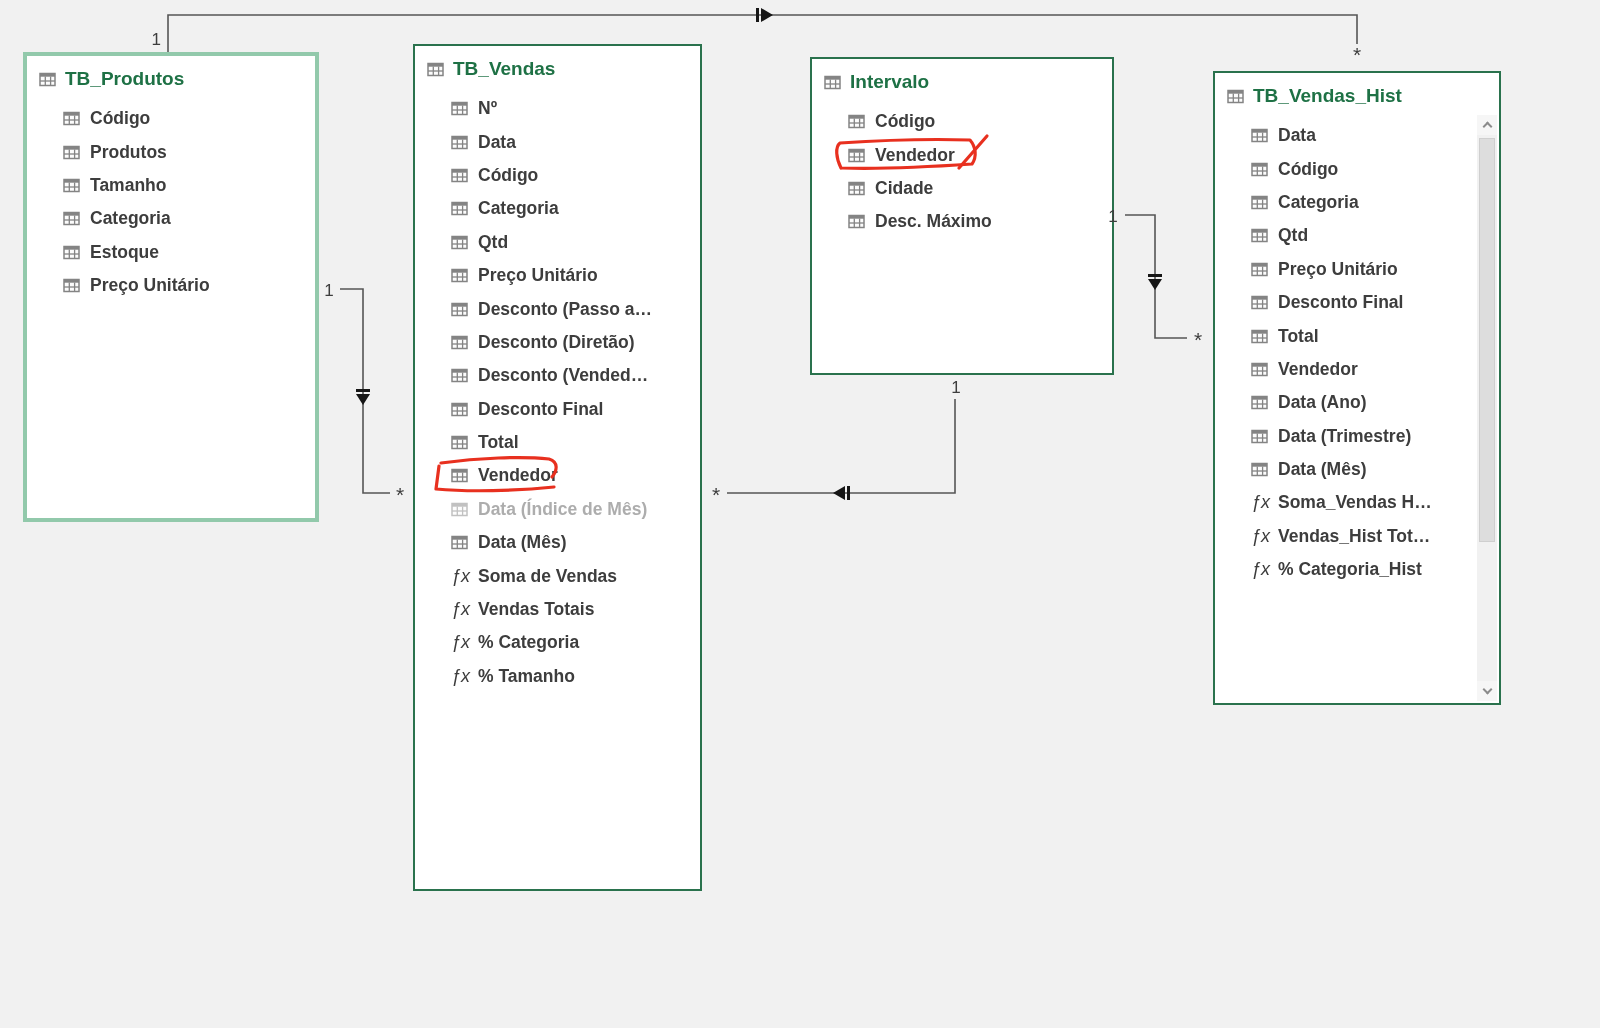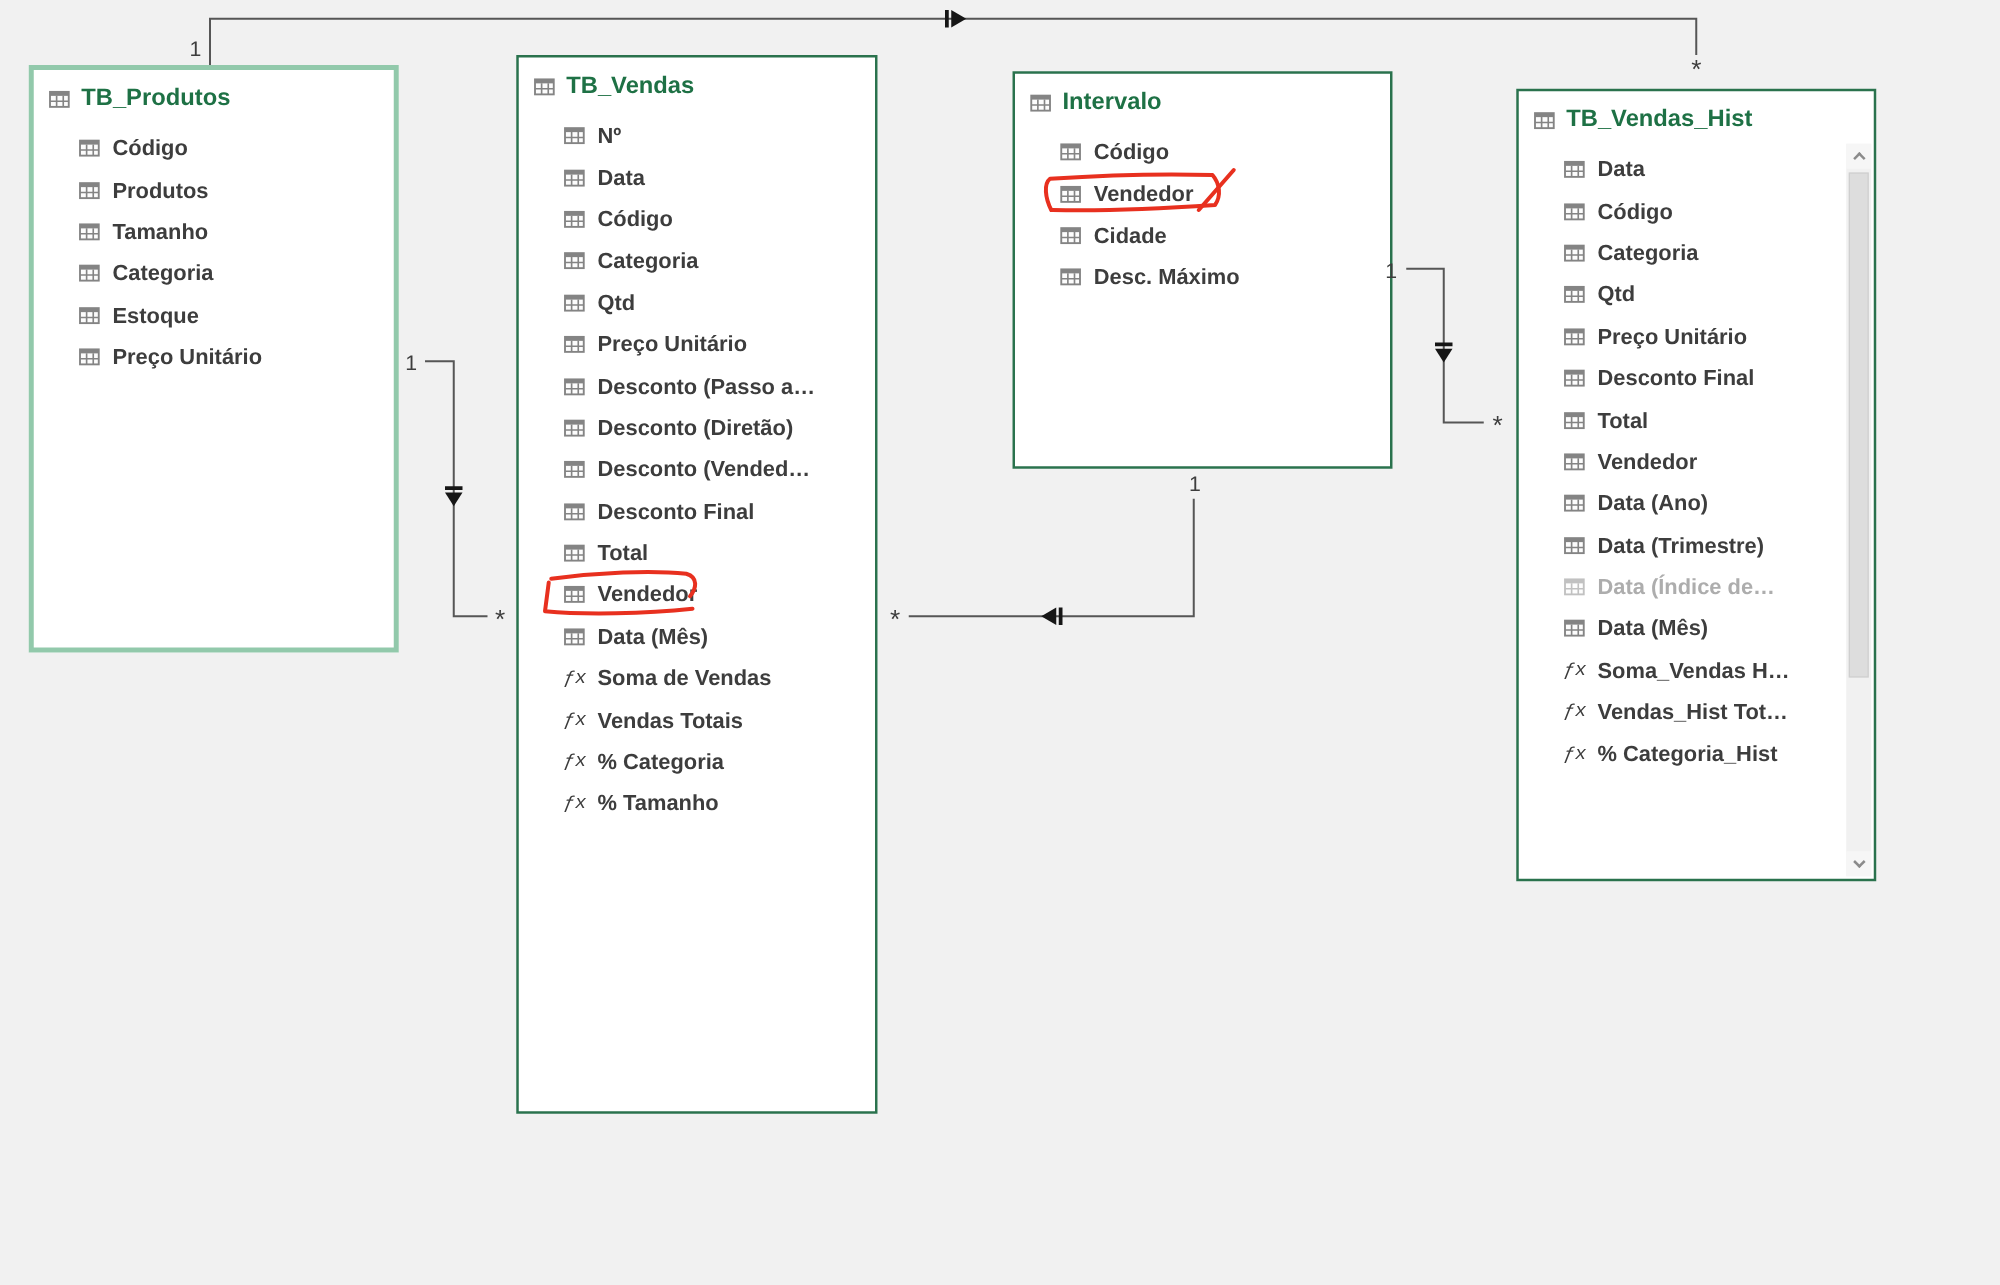--- a/index.html
+++ b/index.html
@@ -37,22 +37,22 @@
     display:flex;align-items:center;gap:10px;
     white-space:nowrap;overflow:hidden;
   }
   .field-label{
     font-size:17.5px;font-weight:bold;color:#3d3d3d;white-space:nowrap;
   }
   .field.disabled .field-label{color:#adadad}
   .field.disabled .ic{opacity:.5}
   .ic{width:17px;height:15px;flex:none}
   .fx{
-    font-family:Liberation Mono, monospace;font-style:italic;
-    font-size:15px;color:#3d3d3d;width:17px;text-align:center;flex:none;
+    font-family:Liberation Sans, sans-serif;font-style:italic;
+    font-size:18px;color:#3d3d3d;width:17px;text-align:center;flex:none;
   }
   
   .vscroll{
     position:absolute;top:42px;right:2px;bottom:2px;width:20px;
     background:#f1f1f1;display:flex;flex-direction:column;z-index:6;
   }
   .sb-btn{
     height:20px;width:100%;background:#f6f6f6;
     display:flex;align-items:center;justify-content:center;cursor:pointer;
   }
@@ -205,20 +205,26 @@
           <use href="#sym-grid"></use>
         </svg>
         <span class="field-label">Total</span>
       </div>
     <div class="field">
         <svg class="ic">
           <use href="#sym-grid"></use>
         </svg>
         <span class="field-label">Vendedor</span>
       </div>
+    <div class="field disabled">
+        <svg class="ic">
+          <use href="#sym-grid"></use>
+        </svg>
+        <span class="field-label">Data (Índice de Mês)</span>
+      </div>
     <div class="field">
         <svg class="ic">
           <use href="#sym-grid"></use>
         </svg>
         <span class="field-label">Data (Mês)</span>
       </div>
     <div class="field">
         <span class="fx">ƒx</span>
         <span class="field-label">Soma de Vendas</span>
       </div>
@@ -333,26 +339,20 @@
           <use href="#sym-grid"></use>
         </svg>
         <span class="field-label">Data (Ano)</span>
       </div>
     <div class="field">
         <svg class="ic">
           <use href="#sym-grid"></use>
         </svg>
         <span class="field-label">Data (Trimestre)</span>
       </div>
-    <div class="field disabled">
-        <svg class="ic">
-          <use href="#sym-grid"></use>
-        </svg>
-        <span class="field-label">Data (Índice de…</span>
-      </div>
     <div class="field">
         <svg class="ic">
           <use href="#sym-grid"></use>
         </svg>
         <span class="field-label">Data (Mês)</span>
       </div>
     <div class="field">
         <span class="fx">ƒx</span>
         <span class="field-label">Soma_Vendas H…</span>
       </div>

